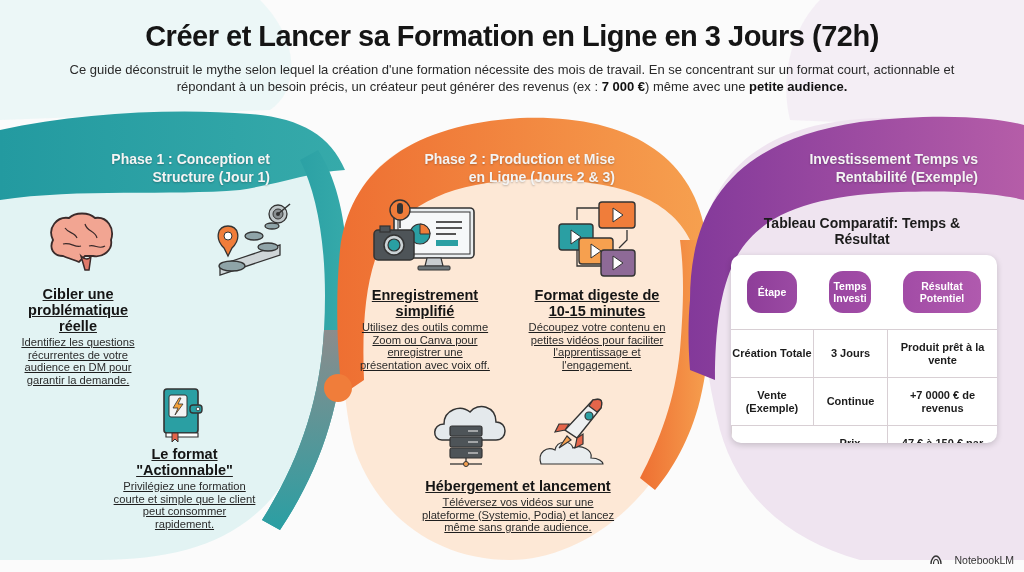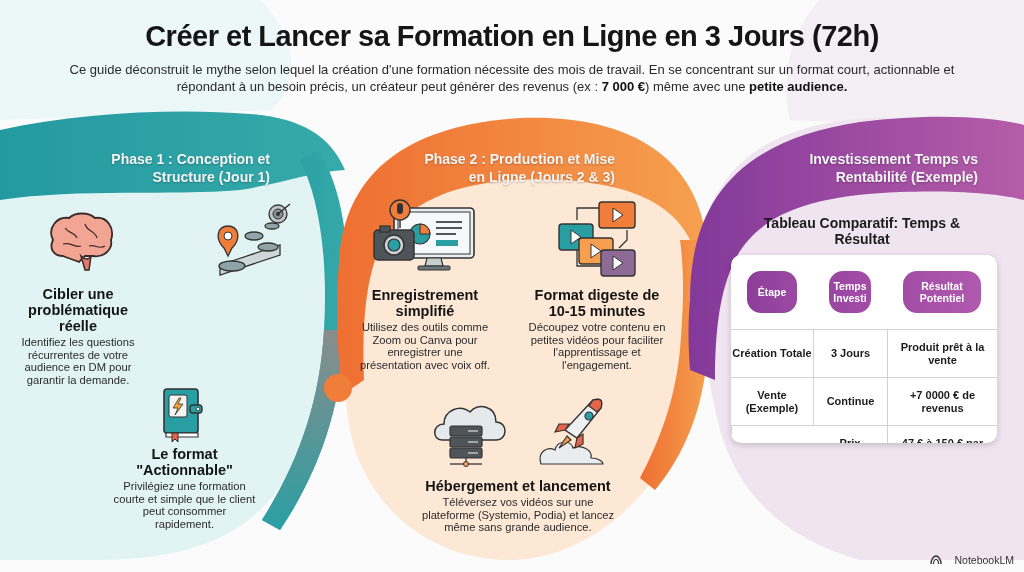--- a/index.html
+++ b/index.html
@@ -8,21 +8,21 @@
 
   .bg { position: absolute; inset: 0; z-index: 0; }
 
   .header { position: absolute; top: 20px; left: 0; width: 1024px; text-align: center; z-index: 5; }
   .title { font-size: 29px; font-weight: 700; letter-spacing: -0.5px; color: #151515; }
   .subtitle { margin: 8px auto 16px; width: 900px; font-size: 13px; line-height: 17px; color: #2a2a2a; }
   .subtitle b { font-weight: 700; color: #111; }
 
   .phase-title { position: absolute; z-index: 5; color: #f4f4f4; font-size: 14px; font-weight: 700; text-align: right; line-height: 18px; text-shadow: 0 1px 2px rgba(0,0,0,0.25); }
 
-  .item { position: absolute; z-index: 5; text-align: center; }
+  .item { position: absolute; z-index: 5; text-align: center; text-decoration: underline; }
   .item h3 { font-size: 14.5px; font-weight: 700; line-height: 16px; color: #151515; }
   .item p { font-size: 11.2px; line-height: 12.5px; color: #2b2b2b; margin-top: 2px; }
 
   .icon { position: absolute; z-index: 5; }
 
   .table-title { position: absolute; left: 752px; top: 215px; width: 220px; text-align: center; font-size: 14px; font-weight: 700; line-height: 16px; z-index: 5; color: #1c1c1c; }
 
   .cmp-table { position: absolute; left: 731px; top: 255px; width: 266px; height: 188px; background: #fff; border-radius: 10px; box-shadow: 0 2px 6px rgba(0,0,0,0.18); z-index: 5; overflow: hidden; }
   .cmp-grid { display: grid; grid-template-columns: 82px 74px 110px; }
   .th { height: 42px; display: flex; align-items: center; justify-content: center; text-align: center; color: #fff; font-size: 10.5px; font-weight: 700; line-height: 12px; margin: 16px; border-radius: 0 0 14px 14px; }

